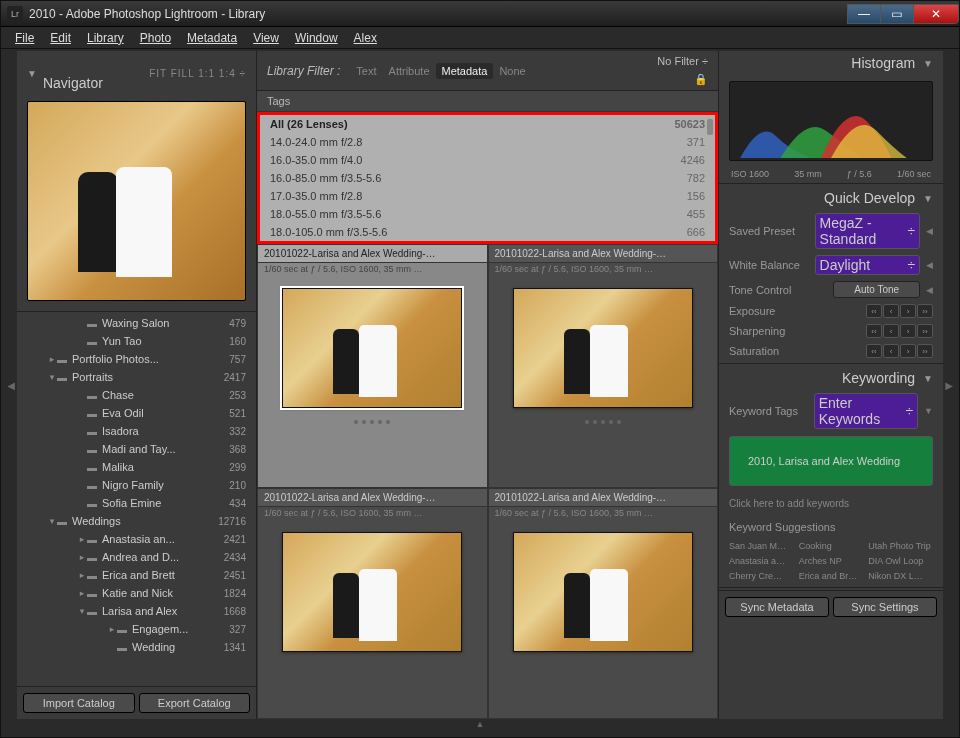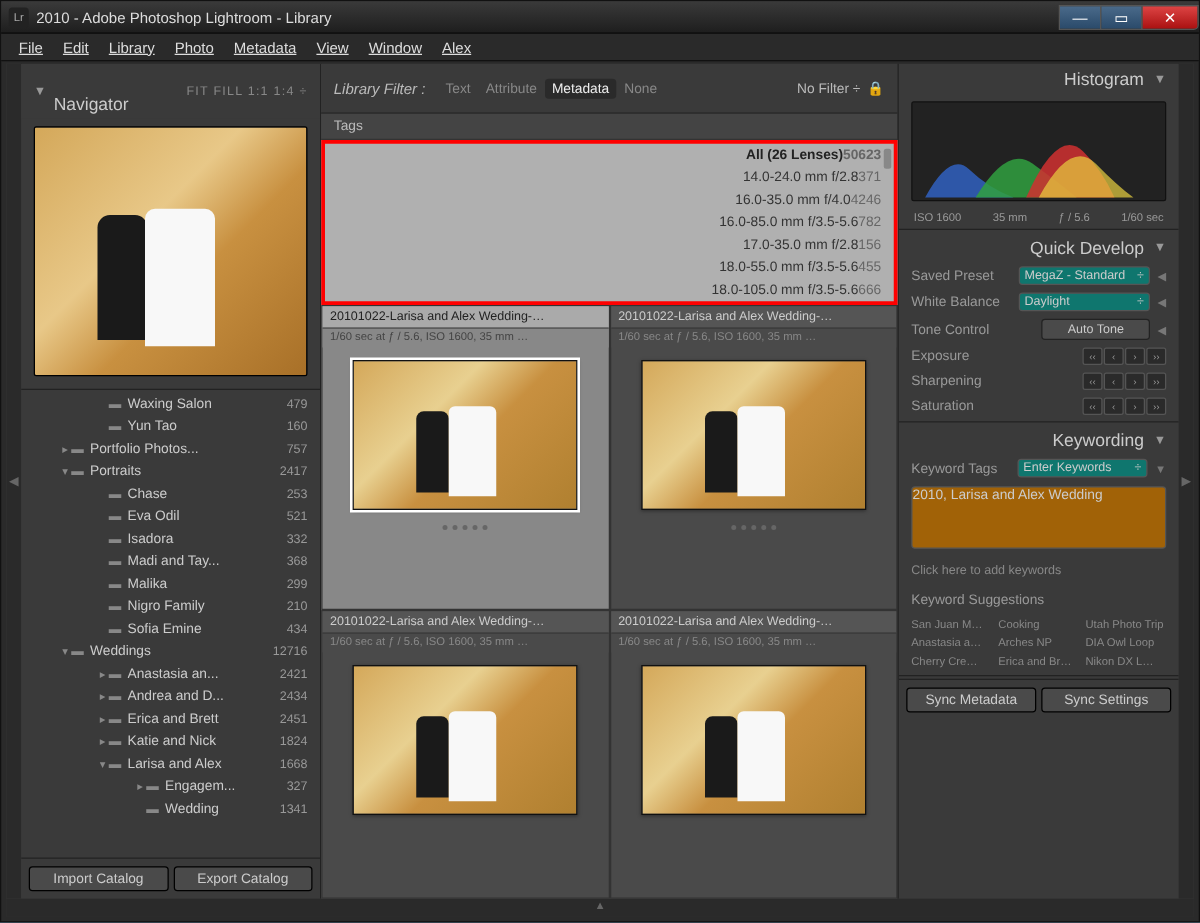--- a/index.html
+++ b/index.html
@@ -39,26 +39,26 @@
   .folder-row .fname { flex:1; white-space:nowrap; overflow:hidden; text-overflow:ellipsis;}
   .folder-row .fcount { color:#999; font-size:10px; margin-left:4px;}
   .bottom-buttons { display:flex; gap:4px; padding:6px; background:#3a3a3a; border-top:1px solid #222;}
   .lrbtn { flex:1; background:#4a4a4a; border:1px solid #000000; color:#ccc; font-size:11px; padding:3px 4px; text-align:center; border-radius:3px;}
   
   .centerpanel { flex:1; background:#444; display:flex; flex-direction:column;}
   .filterbar { height:40px; background:#3a3a3a; display:flex; align-items:center; padding:0 10px; gap:10px; font-size:11px; color:#999; border-bottom:1px solid #222;}
   .filterbar .lbl { color:#bbb; font-style:italic; font-size:12px;}
   .filterbar .fitem { color:#888; padding:2px 6px; cursor:default;}
   .filterbar .fitem.active { color:#eee; background:#2a2a2a; border-radius:3px;}
-  .filterbar .right { margin-left:auto; display:flex; align-items:flex-end; gap:6px; color:#bbb;}
+  .filterbar .right { margin-left:auto; display:flex; align-items:flex-end; gap:6px; color:#bbb;flex-direction:column;}
   .lens-header { background:#444; color:#bbb; font-size:11px; padding:4px 10px; border-bottom:1px solid #333;}
   .lens-box { margin:0; border:3px solid #f00; background:#b0b0b0; max-height:140px; overflow:hidden; position:relative;}
   .lens-row { display:flex; padding:3px 10px; font-size:11px; color:#333; border-bottom:none;}
   .lens-row.header-row { font-weight:bold; color:#222;}
-  .lens-row .lname { flex:1;text-align:right;}
+  .lens-row .lname { flex:1;}
   .lens-row .lcount { color:#666;}
   .lens-scroll-thumb { position:absolute; right:2px; top:4px; width:6px; height:16px; background:#888; border-radius:2px;}
   .grid { flex:1; overflow:auto; background:#444; display:grid; grid-template-columns:1fr 1fr; gap:0;}
   .cell { border:1px solid #333; background:#4a4a4a; padding:0;}
   .cell-header { font-size:10px; color:#ccc; padding:3px 6px; background:#555; white-space:nowrap; overflow:hidden; text-overflow:ellipsis; border-bottom:1px solid #333;}
   .cell-sub { font-size:9px; color:#888; padding:1px 6px 4px 6px; background:#4a4a4a; white-space:nowrap; overflow:hidden;}
   .cell-thumb-wrap { padding:10px; display:flex; justify-content:center;}
   .cell-thumb { width:180px; height:120px; background: linear-gradient(135deg, #d4a85a 0%, #e8d090 35%, #c89040 55%, #b08030 100%); border:1px solid #111; position:relative; box-shadow: 0 1px 3px rgba(0,0,0,0.4);}
   .cell-thumb::before { content:""; position:absolute; top:40px; left:50px; width:26px; height:65px; background:#1a1a1a; border-radius:6px 6px 0 0;}
   .cell-thumb::after { content:""; position:absolute; top:36px; left:76px; width:38px; height:72px; background:#f8f8f8; border-radius:5px 5px 0 0;}
@@ -69,25 +69,25 @@
   .cell-footer { display:flex; justify-content:center; gap:4px; padding:2px 0 6px 0;}
   .dot{width:4px;height:4px;border-radius:50%;background:#666;}
   
   .rightpanel { width:225px; background:#3a3a3a; display:flex; flex-direction:column; border-left:1px solid #222; overflow-y:auto;}
   .rp-header { display:flex; align-items:center; justify-content:flex-end; padding:4px 10px; color:#ccc; font-size:14px;}
   .rp-header .tri{font-size:10px; margin-left:8px; color:#999;}
   .histogram { margin:6px 10px; height:80px; background:#222; border:1px solid #111; border-radius:2px; position:relative; overflow:hidden;}
   .histo-row { display:flex; justify-content:space-between; font-size:9px; color:#999; padding:2px 12px;}
   .qd-row { display:flex; align-items:center; padding:3px 10px; font-size:11px; color:#bbb; gap:6px;}
   .qd-row .qlabel { flex:1; color:#999; font-size:11px;}
-  .qd-select { background:#0f766e; border:1px solid #555; color:#ccc; font-size:10px; padding:1px 4px; border-radius:3px; flex:1.2; display:flex; justify-content:space-between; align-items:center;}
+  .qd-select { background:#4c1d95; border:1px solid #555; color:#ccc; font-size:14px; padding:1px 4px; border-radius:3px; flex:1.2; display:flex; justify-content:space-between; align-items:center;}
   .qd-stepper { display:flex; gap:1px;}
   .qd-stepper span{ width:16px; height:14px; background:#2a2a2a; border:1px solid #555; display:flex; align-items:center; justify-content:center; font-size:8px; color:#999; border-radius:2px;}
   .qd-btn { background:#4a4a4a; border:1px solid #222; color:#ccc; font-size:10px; padding:2px 20px; border-radius:3px;}
-  .keyword-box { margin:4px 10px; background:#a16207; border:1px solid #555; border-radius:3px; padding:0; font-size:11px; color:#ccc; min-height:50px;}
+  .keyword-box { margin:4px 10px; background:#15803d; border:1px solid #555; border-radius:3px; padding:18px; font-size:11px; color:#ccc; min-height:50px;}
   .keyword-hint { margin:4px 10px; font-size:10px; color:#888; padding:4px 0;}
   .kw-title { padding:4px 10px; font-size:11px; color:#999;}
   .kw-sugg { display:grid; grid-template-columns:1fr 1fr 1fr; gap:1px; padding:2px 8px; font-size:9px;}
   .kw-sugg span { color:#888; padding:2px 2px; white-space:nowrap; overflow:hidden; text-overflow:ellipsis;}
   .divider { height:1px; background:#222; margin:2px 0;}
   .toolbar-bottom { height:14px; background:#2a2a2a; text-align:center; color:#666; font-size:9px;}
   
   ::-webkit-scrollbar{width:8px;height:8px;}
   ::-webkit-scrollbar-thumb{background:#555;border-radius:4px;}
   ::-webkit-scrollbar-track{background:#2a2a2a;}

